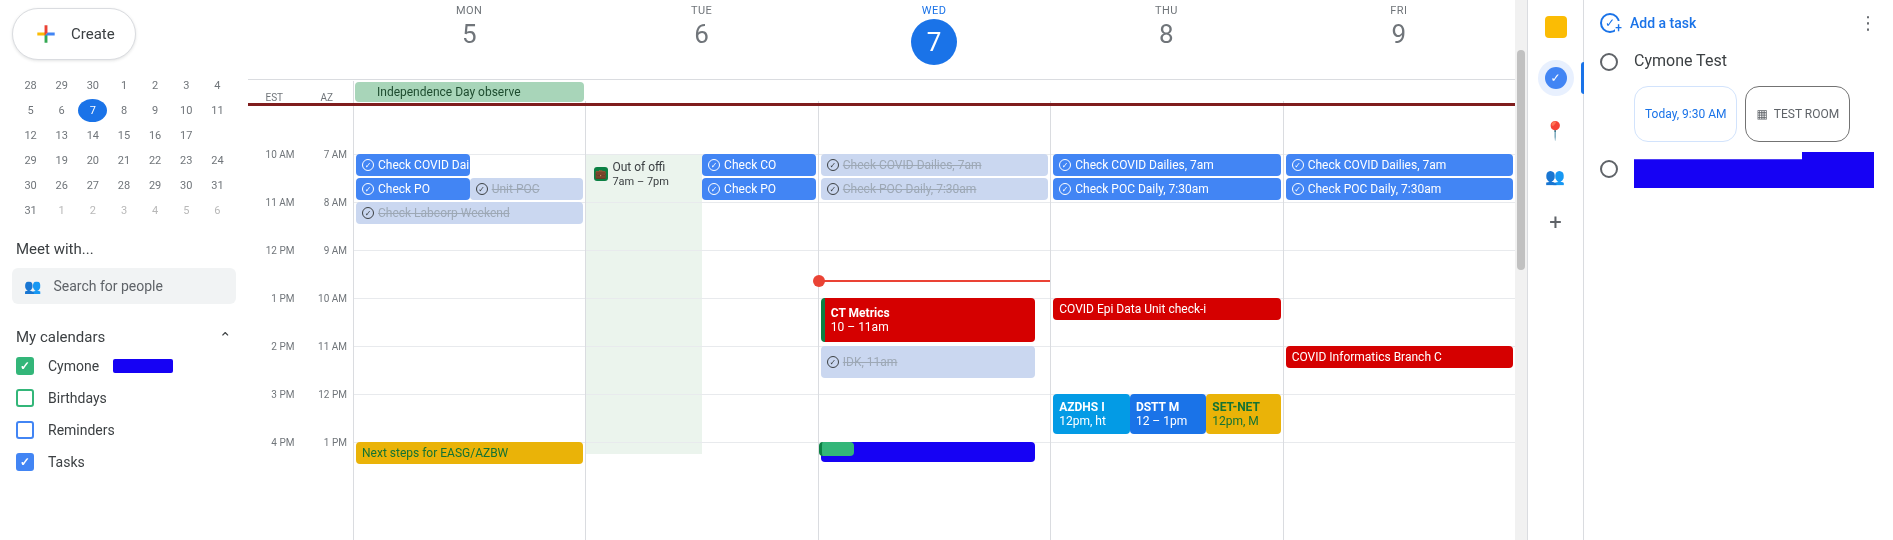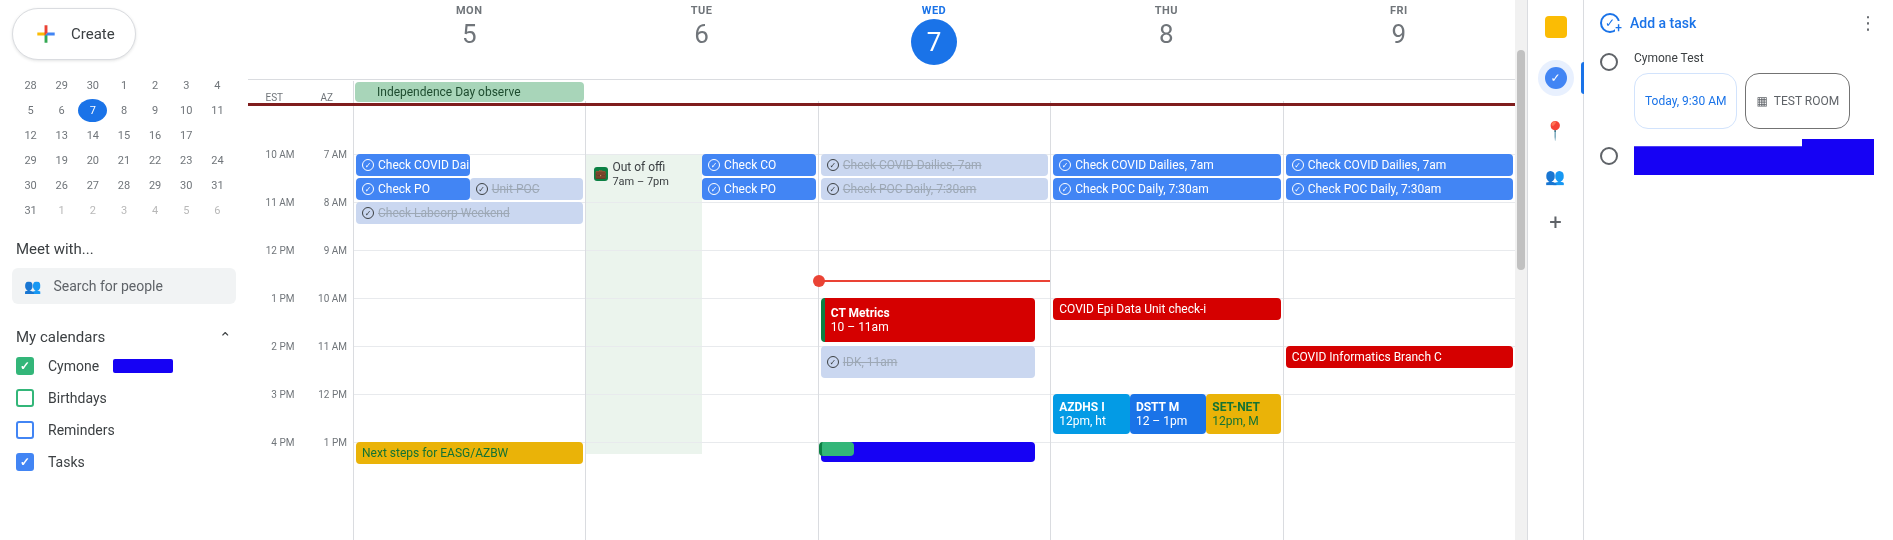--- a/index.html
+++ b/index.html
@@ -18,21 +18,21 @@
 .mycals-hdr{display:flex;align-items:center;justify-content:space-between;font-size:15px;padding:4px}
 .cal-item{display:flex;align-items:center;gap:14px;padding:7px 4px;font-size:14px;color:#3c4043}
 .chk{width:18px;height:18px;border:2px solid;border-radius:3px;display:flex;align-items:center;justify-content:center}
 .chk.on::after{content:"✓";color:#fff;font-size:12px;font-weight:bold}
 .redact{display:inline-block;background:#1602f4;width:60px;height:14px;border-radius:2px}
 
 .calendar{flex:1;display:flex;flex-direction:column;position:relative}
 .day-hdrs{display:flex;height:80px;border-bottom:1px solid #dadce0}
 .gutter{width:105px;flex-shrink:0}
 .day-hdr{flex:1;text-align:center;padding-top:4px}
-.dow{font-size:11px;color:#70757a;font-weight:700;letter-spacing:.5px}
+.dow{font-size:11px;color:#70757a;font-weight:400;letter-spacing:.5px}
 .dnum{font-size:26px;color:#70757a;margin-top:2px}
 .dnum.today{background:#1a73e8;color:#fff;width:46px;height:46px;border-radius:50%;display:inline-flex;align-items:center;justify-content:center}
 .allday-row{display:flex;height:26px;border-bottom:3px solid #7f1d1d;align-items:flex-end}
 .tz-lbls{width:105px;display:flex;font-size:10px;color:#70757a}
 .tz-lbls span{flex:1;text-align:center}
 .allday-cell{flex:1;border-left:1px solid #dadce0;padding:1px}
 .allday-evt{background:#a8d5b9;color:#1e4c2f;font-size:12px;padding:3px 22px;border-radius:4px;white-space:nowrap;overflow:hidden}
 
 .grid-scroll{flex:1;overflow:auto;position:relative}
 .grid{display:flex;min-height:720px;position:relative}
@@ -64,21 +64,21 @@
 .sp-icon{width:24px;height:24px;display:flex;align-items:center;justify-content:center;border-radius:50%;cursor:pointer;font-size:18px}
 .sp-icon.sel{background:#e8f0fe;width:36px;height:36px;position:relative}
 .sp-icon.sel::after{content:"";position:absolute;right:-10px;top:2px;bottom:2px;width:3px;background:#1a73e8;border-radius:3px 0 0 3px}
 
 .tasks{width:310px;border-left:1px solid #dadce0;padding:12px 16px}
 .tasks-hdr{display:flex;justify-content:space-between;align-items:center;margin-bottom:18px}
 .addtask{display:flex;align-items:center;gap:10px;color:#1a73e8;font-weight:500;cursor:pointer}
 .task-item{display:flex;gap:16px;margin-bottom:16px}
 .task-circle{width:18px;height:18px;border:2px solid #5f6368;border-radius:50%;flex-shrink:0;margin-top:2px}
 .task-body{flex:1}
-.task-title{font-size:12px;color:#3c4043;margin-bottom:8px}
+.task-title{font-size:16px;color:#3c4043;margin-bottom:16px}
 .chips{display:flex;gap:8px;flex-wrap:wrap}
 .chip{border:1px solid #737373;border-radius:14px;padding:20px 10px;font-size:12px;color:#5f6368;display:flex;align-items:center;gap:6px}
 .chip.blue{color:#1a73e8;border-color:#d2e3fc}
 .redact-lg{background:#1602f4;width:240px;height:36px;margin-top:-6px;clip-path:polygon(0 20%,70% 20%,70% 0,100% 0,100% 100%,0 100%)}
 .dots{font-size:18px;color:#5f6368;cursor:pointer}
 .chev{transform:rotate(180deg);display:inline-block}
 </style>
 </head>
 <body>
 

